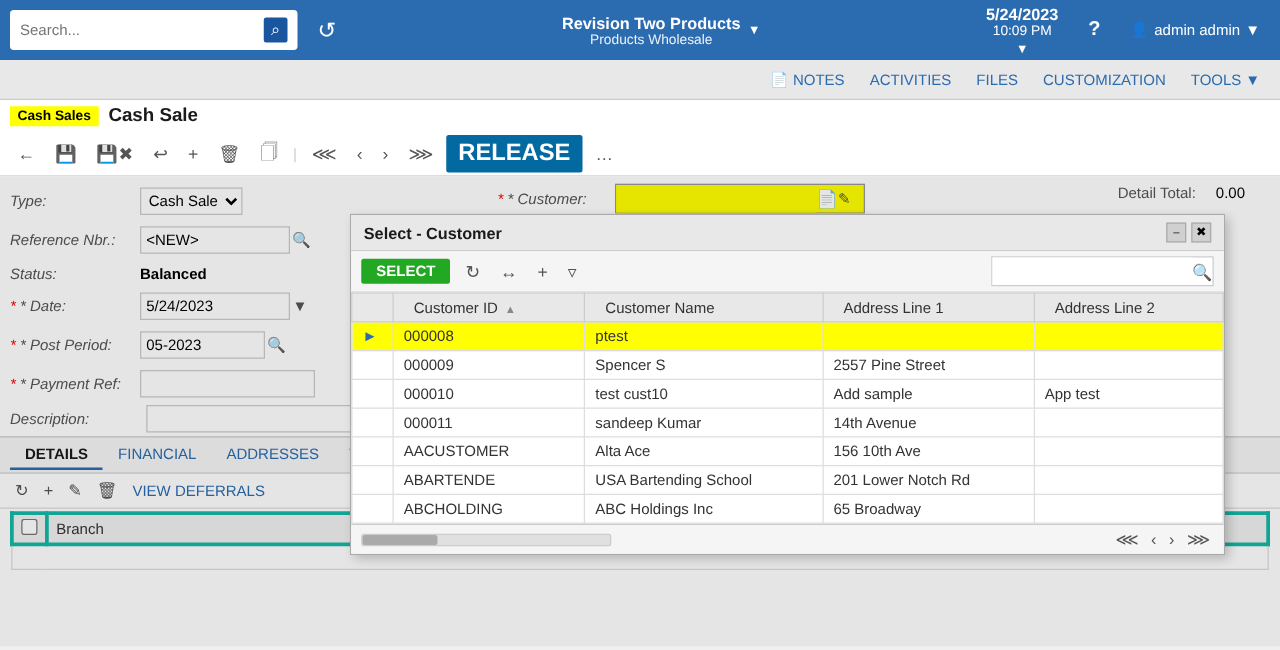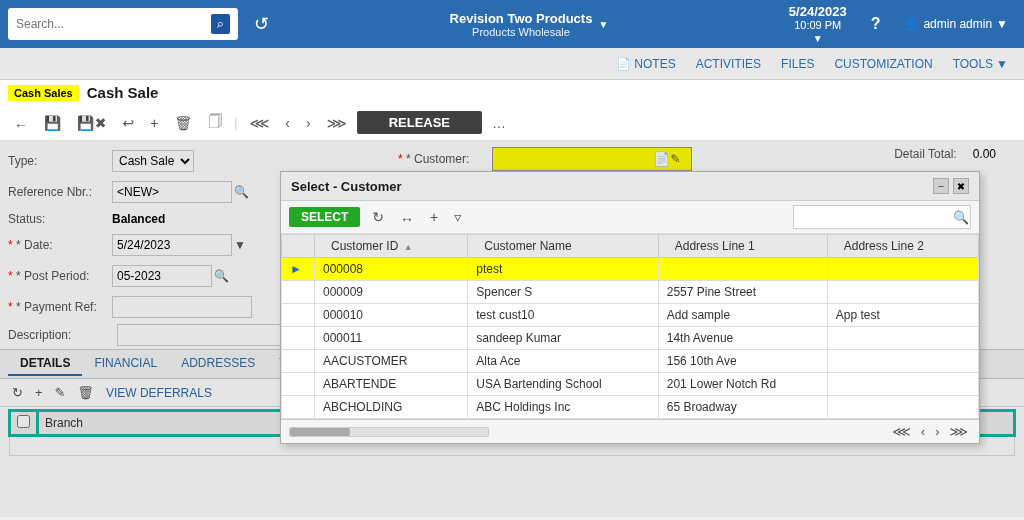--- a/index.html
+++ b/index.html
@@ -143,40 +143,40 @@
     .toolbar-btn {
       background: transparent;
       border: none;
       cursor: pointer;
       padding: 3px 6px;
       font-size: 14px;
       color: #555;
       border-radius: 2px;
     }
     .toolbar-btn-release {
-      background: #404040;
+      background: #0369a1;
       color: white;
       border: none;
-      padding: 4px 32px;
-      font-size: 13px;
+      padding: 4px 10px;
+      font-size: 19px;
       font-weight: bold;
       cursor: pointer;
       border-radius: 2px;
     }
     .toolbar-separator { color: #ccc; margin: 0 2px; }
 
     
     .main-content {
       background: #fff;
       display: flex;
       flex-direction: column;
       height: calc(520px - 48px - 32px - 28px - 36px);
       position: relative;
     }
-    .field-label { color: #555; font-size: 12px; }
+    .field-label { color: #555; font-size: 12px; font-style: italic; }
     .field-label.required::before { content: '* '; color: red; }
     .field-value {
       font-size: 12px;
       display: flex;
       align-items: center;
       gap: 2px;
     }
     .field-input {
       border: 1px solid #ccc;
       padding: 2px 4px;

